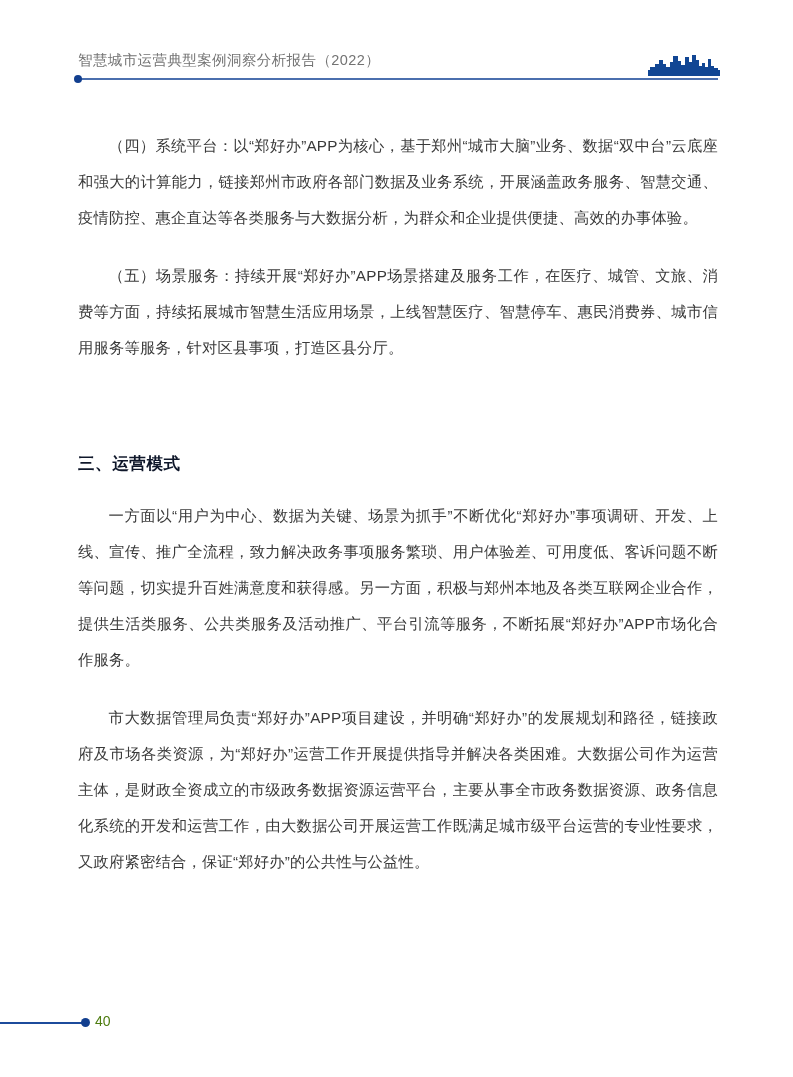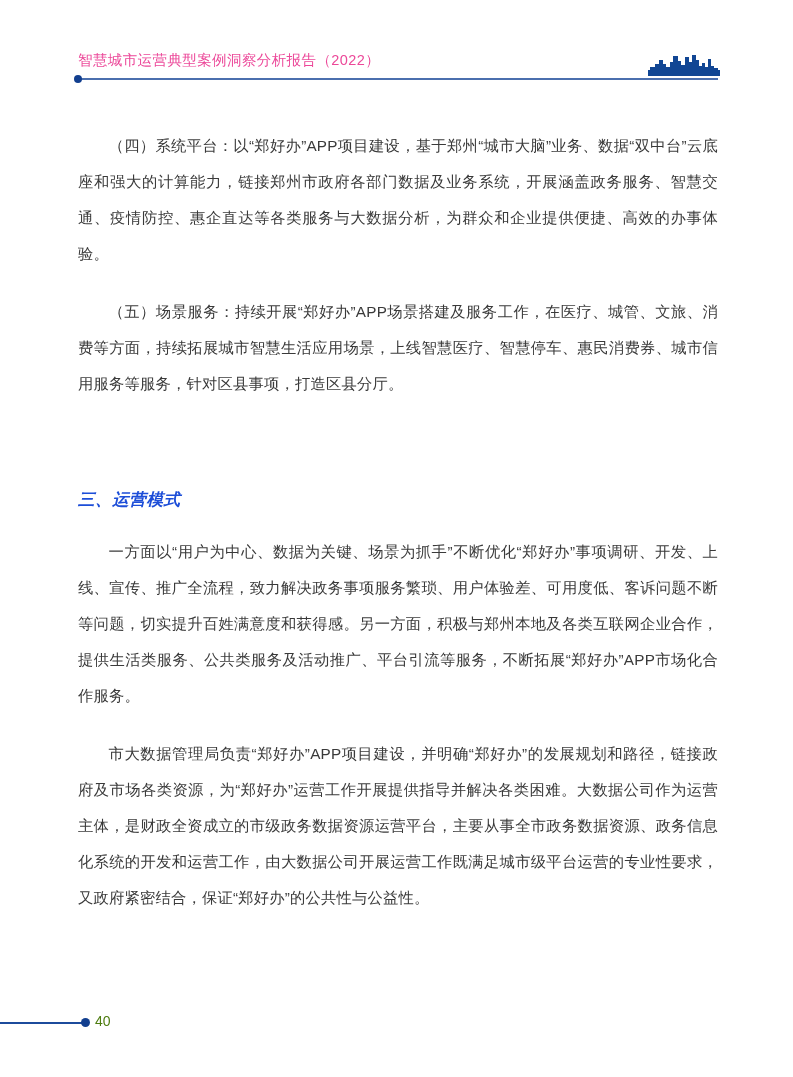--- a/index.html
+++ b/index.html
@@ -26,21 +26,21 @@
     left: 0;
     top: 0;
     width: 793px;
     height: 92px;
   }
   .header-title {
     position: absolute;
     left: 78px;
     top: 51px;
     font-size: 14.5px;
-    color: #ec4899;
+    color: #737373;
     letter-spacing: 0.4px;
     white-space: nowrap;
     font-family: "Liberation Sans", "DejaVu Sans", sans-serif;
   }
   .header-rule {
     position: absolute;
     left: 78px;
     top: 78px;
     width: 640px;
     height: 2px;
@@ -80,25 +80,24 @@
     text-justify: inter-ideograph;
     text-indent: 2em;
     letter-spacing: 0.2px;
     font-family: "Liberation Sans", "DejaVu Sans", sans-serif;
   }
   h2.section-heading {
     margin: 34px 0 20px 0;
     font-size: 16.5px;
     line-height: 30px;
     font-weight: bold;
-    color: #1d4ed8;
+    color: #0f172a;
     letter-spacing: 0.6px;
     text-indent: 0;
     font-family: "Liberation Sans", "DejaVu Sans", sans-serif;
-    font-style: italic;
   }
   .gap-before-heading { height: 26px; }
 
   
   .footer {
     position: absolute;
     left: 0;
     top: 1014px;
     width: 793px;
     height: 24px;
@@ -163,21 +162,21 @@
         </g>
       </svg>
     </div>
 
     <div class="header-rule"></div>
     <div class="header-rule-dot"></div>
   </div>
 
   <div class="content">
 
-    <p class="para">（四）系统平台：以“郑好办”APP项目建设，基于郑州“城市大脑”业务、数据“双中台”云底座和强大的计算能力，链接郑州市政府各部门数据及业务系统，开展涵盖政务服务、智慧交通、疫情防控、惠企直达等各类服务与大数据分析，为群众和企业提供便捷、高效的办事体验。</p>
+    <p class="para">（四）系统平台：以“郑好办”APP为核心，基于郑州“城市大脑”业务、数据“双中台”云底座和强大的计算能力，链接郑州市政府各部门数据及业务系统，开展涵盖政务服务、智慧交通、疫情防控、惠企直达等各类服务与大数据分析，为群众和企业提供便捷、高效的办事体验。</p>
 
     <p class="para">（五）场景服务：持续开展“郑好办”APP场景搭建及服务工作，在医疗、城管、文旅、消费等方面，持续拓展城市智慧生活应用场景，上线智慧医疗、智慧停车、惠民消费券、城市信用服务等服务，针对区县事项，打造区县分厅。</p>
 
     <div class="gap-before-heading"></div>
 
     <h2 class="section-heading">三、运营模式</h2>
 
 
     <p class="para">一方面以“用户为中心、数据为关键、场景为抓手”不断优化“郑好办”事项调研、开发、上线、宣传、推广全流程，致力解决政务事项服务繁琐、用户体验差、可用度低、客诉问题不断等问题，切实提升百姓满意度和获得感。另一方面，积极与郑州本地及各类互联网企业合作，提供生活类服务、公共类服务及活动推广、平台引流等服务，不断拓展“郑好办”APP市场化合作服务。</p>
 

